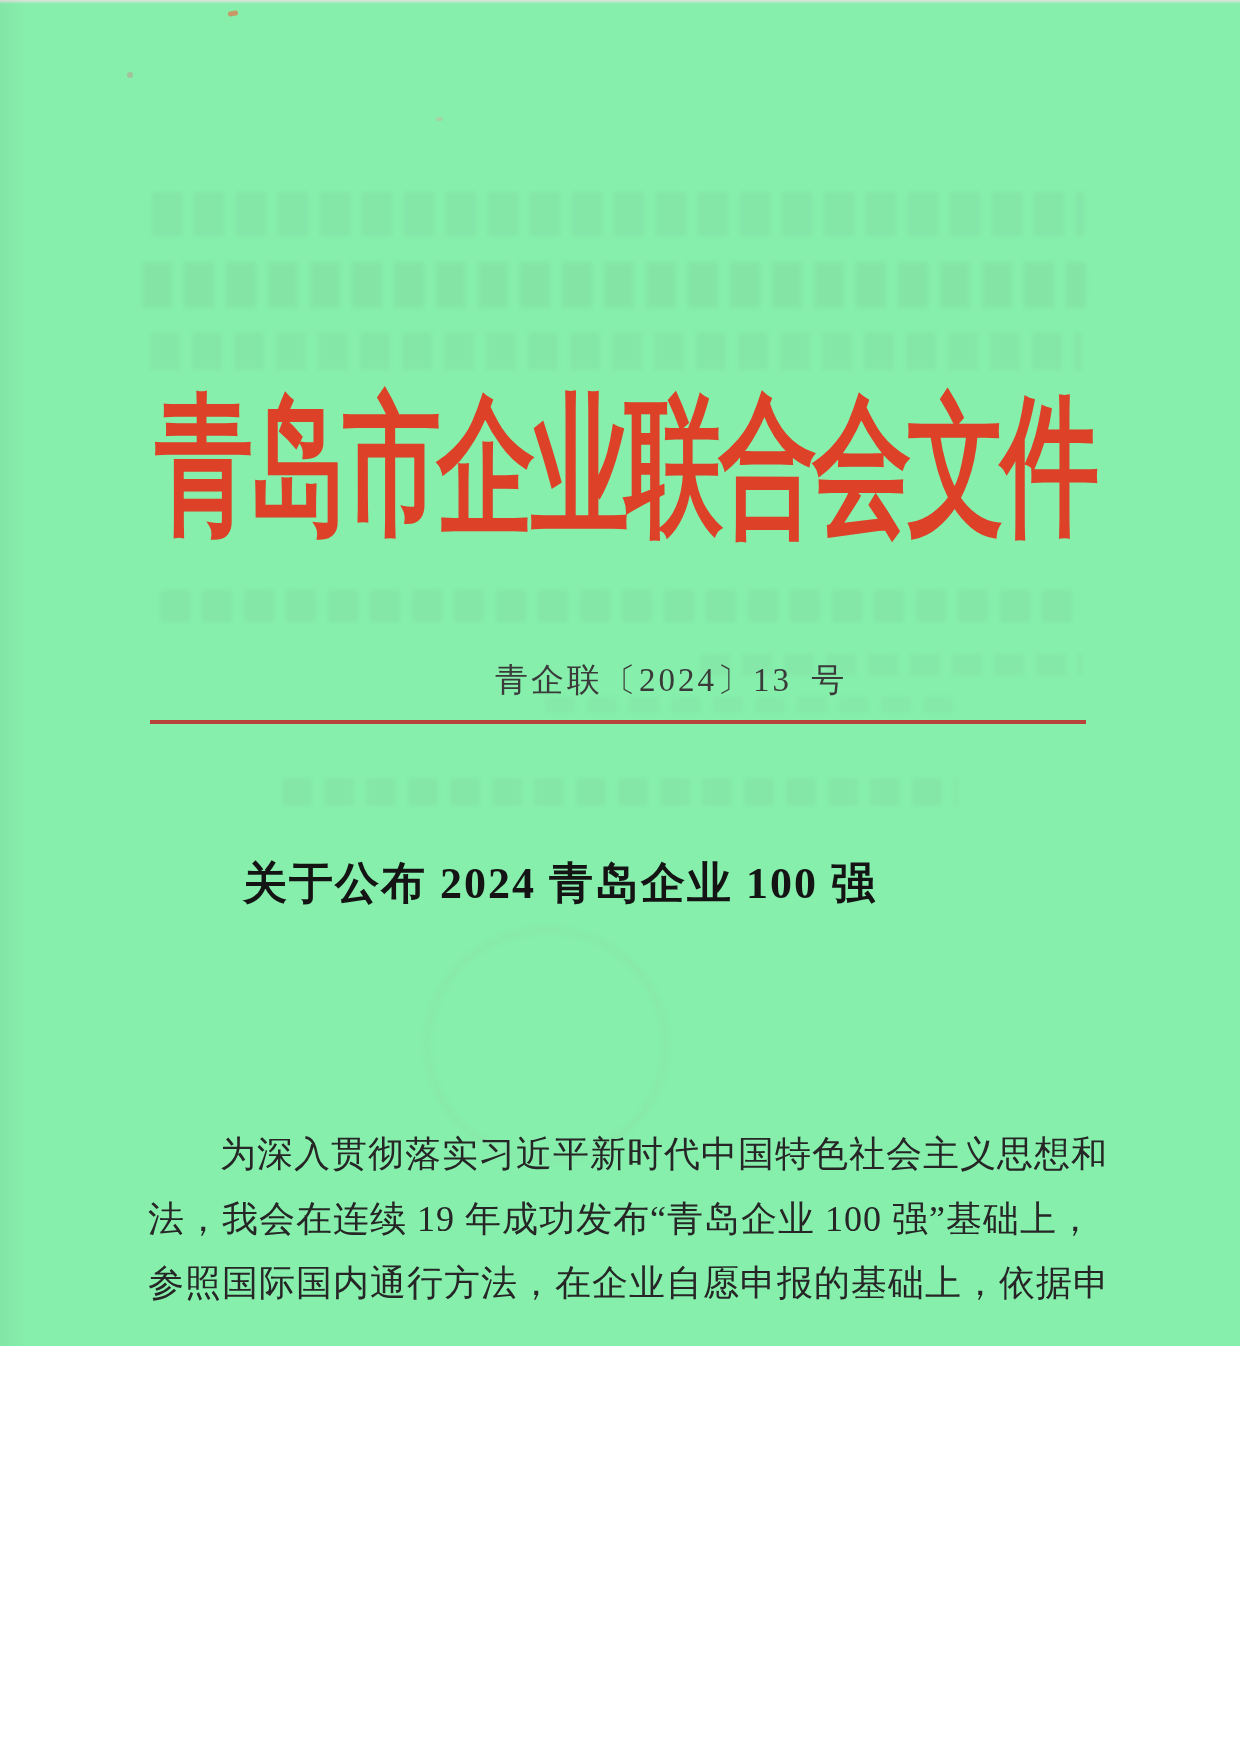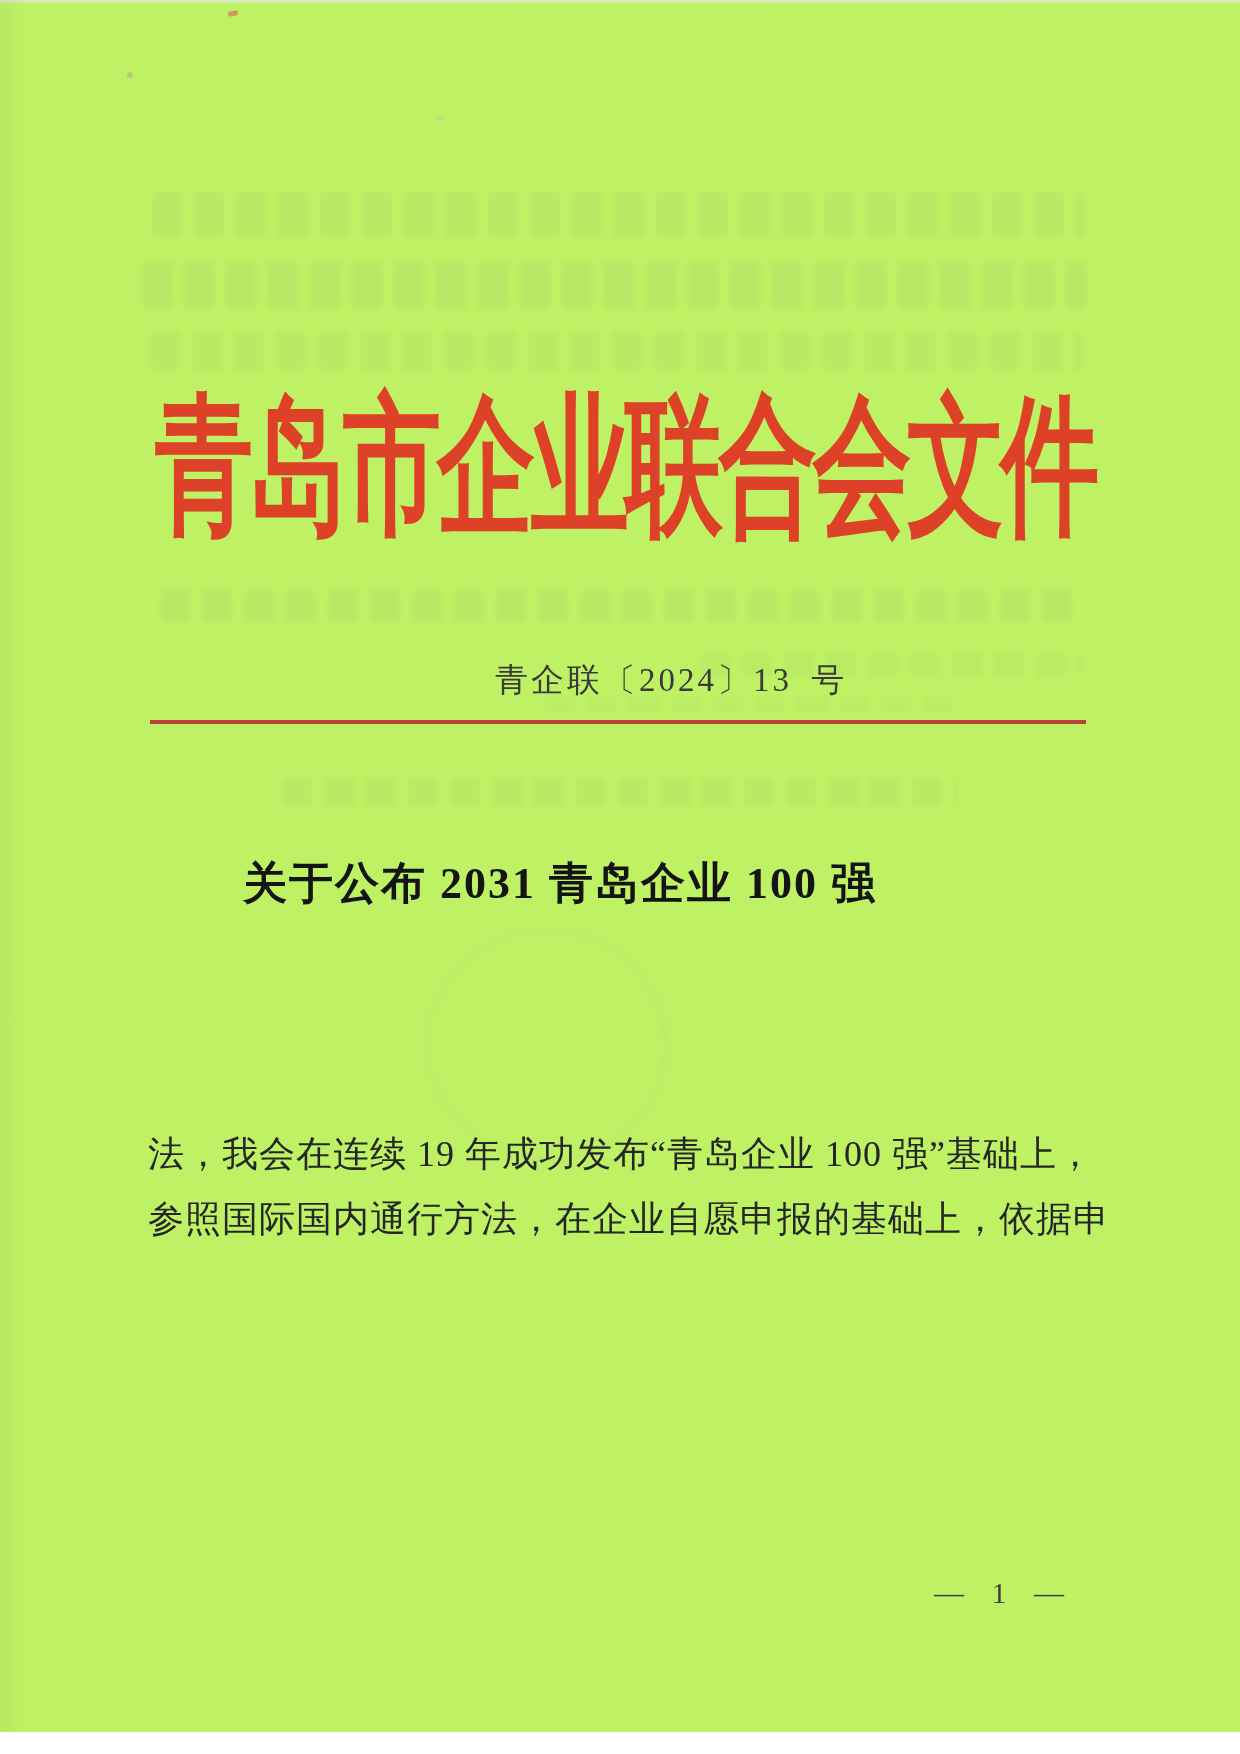--- a/index.html
+++ b/index.html
@@ -1,19 +1,19 @@
 <!DOCTYPE html>
 <html style="--header-red: #dd4128; --rule-red: #b8433a;"><head>
 <meta charset="utf-8">
 <style>
   html,body{margin:0;padding:0;background:#ffffff;}
   .page{
     position:relative;
-    width:1240px;height:1732px;
-    background:#bef264;
+    width:1240px;height:1346px;
+    background:#86efac;
     overflow:hidden;
     font-family:"Liberation Serif","DejaVu Serif",serif;
   }
   
   .scan-top-edge{position:absolute;top:0;left:0;width:100%;height:4px;
     background:linear-gradient(180deg,#e3e3e0,rgba(227,227,224,0));}
   .scan-left-shade{position:absolute;top:0;left:0;width:26px;height:100%;
     background:linear-gradient(90deg,rgba(60,60,55,.05),rgba(60,60,55,0));}
   .speck{position:absolute;border-radius:2px;}
   .speck-1{left:228px;top:11px;width:10px;height:5px;background:#d28a5a;opacity:.85;transform:rotate(-8deg);}
@@ -124,23 +124,24 @@
 
   <div class="red-header">
     <span class="stretch">青岛市企业联合会文件</span>
   </div>
 
   <div class="doc-number">青企联〔2024〕13 号</div>
 
   <div class="red-rule"></div>
 
   <div class="subject">
-    <div class="subject-line l1">关于公布 2031 青岛企业 100 强</div>
+    <div class="subject-line l1">关于公布 2024 青岛企业 100 强</div>
   </div>
 
   <div class="body-text">
+    <div class="body-line indent">为深入贯彻落实习近平新时代中国特色社会主义思想和</div>
     <div class="body-line">法，我会在连续 19 年成功发布“青岛企业 100 强”基础上，</div>
     <div class="body-line">参照国际国内通行方法，在企业自愿申报的基础上，依据申</div>
   </div>
 
   <div class="page-number">— 1 —</div>
 
 </div>
 
 </body></html>

